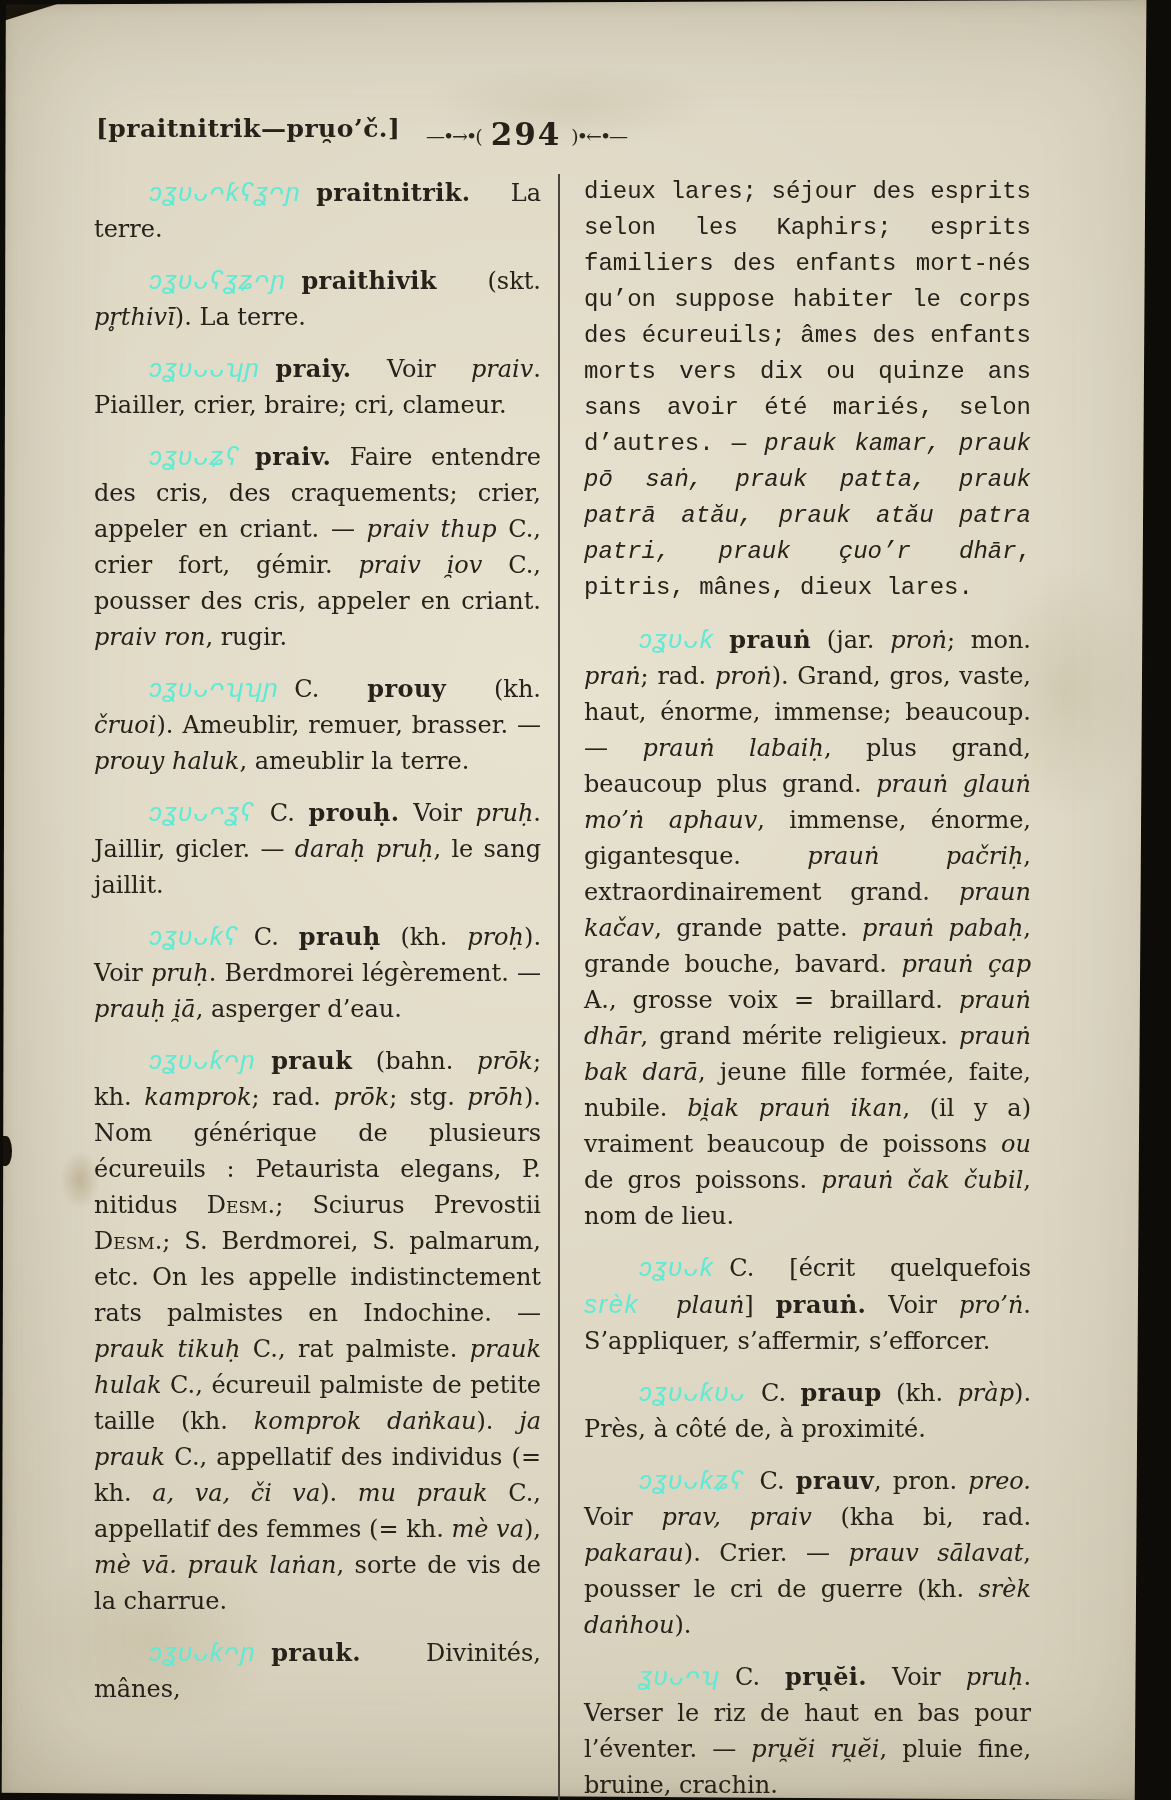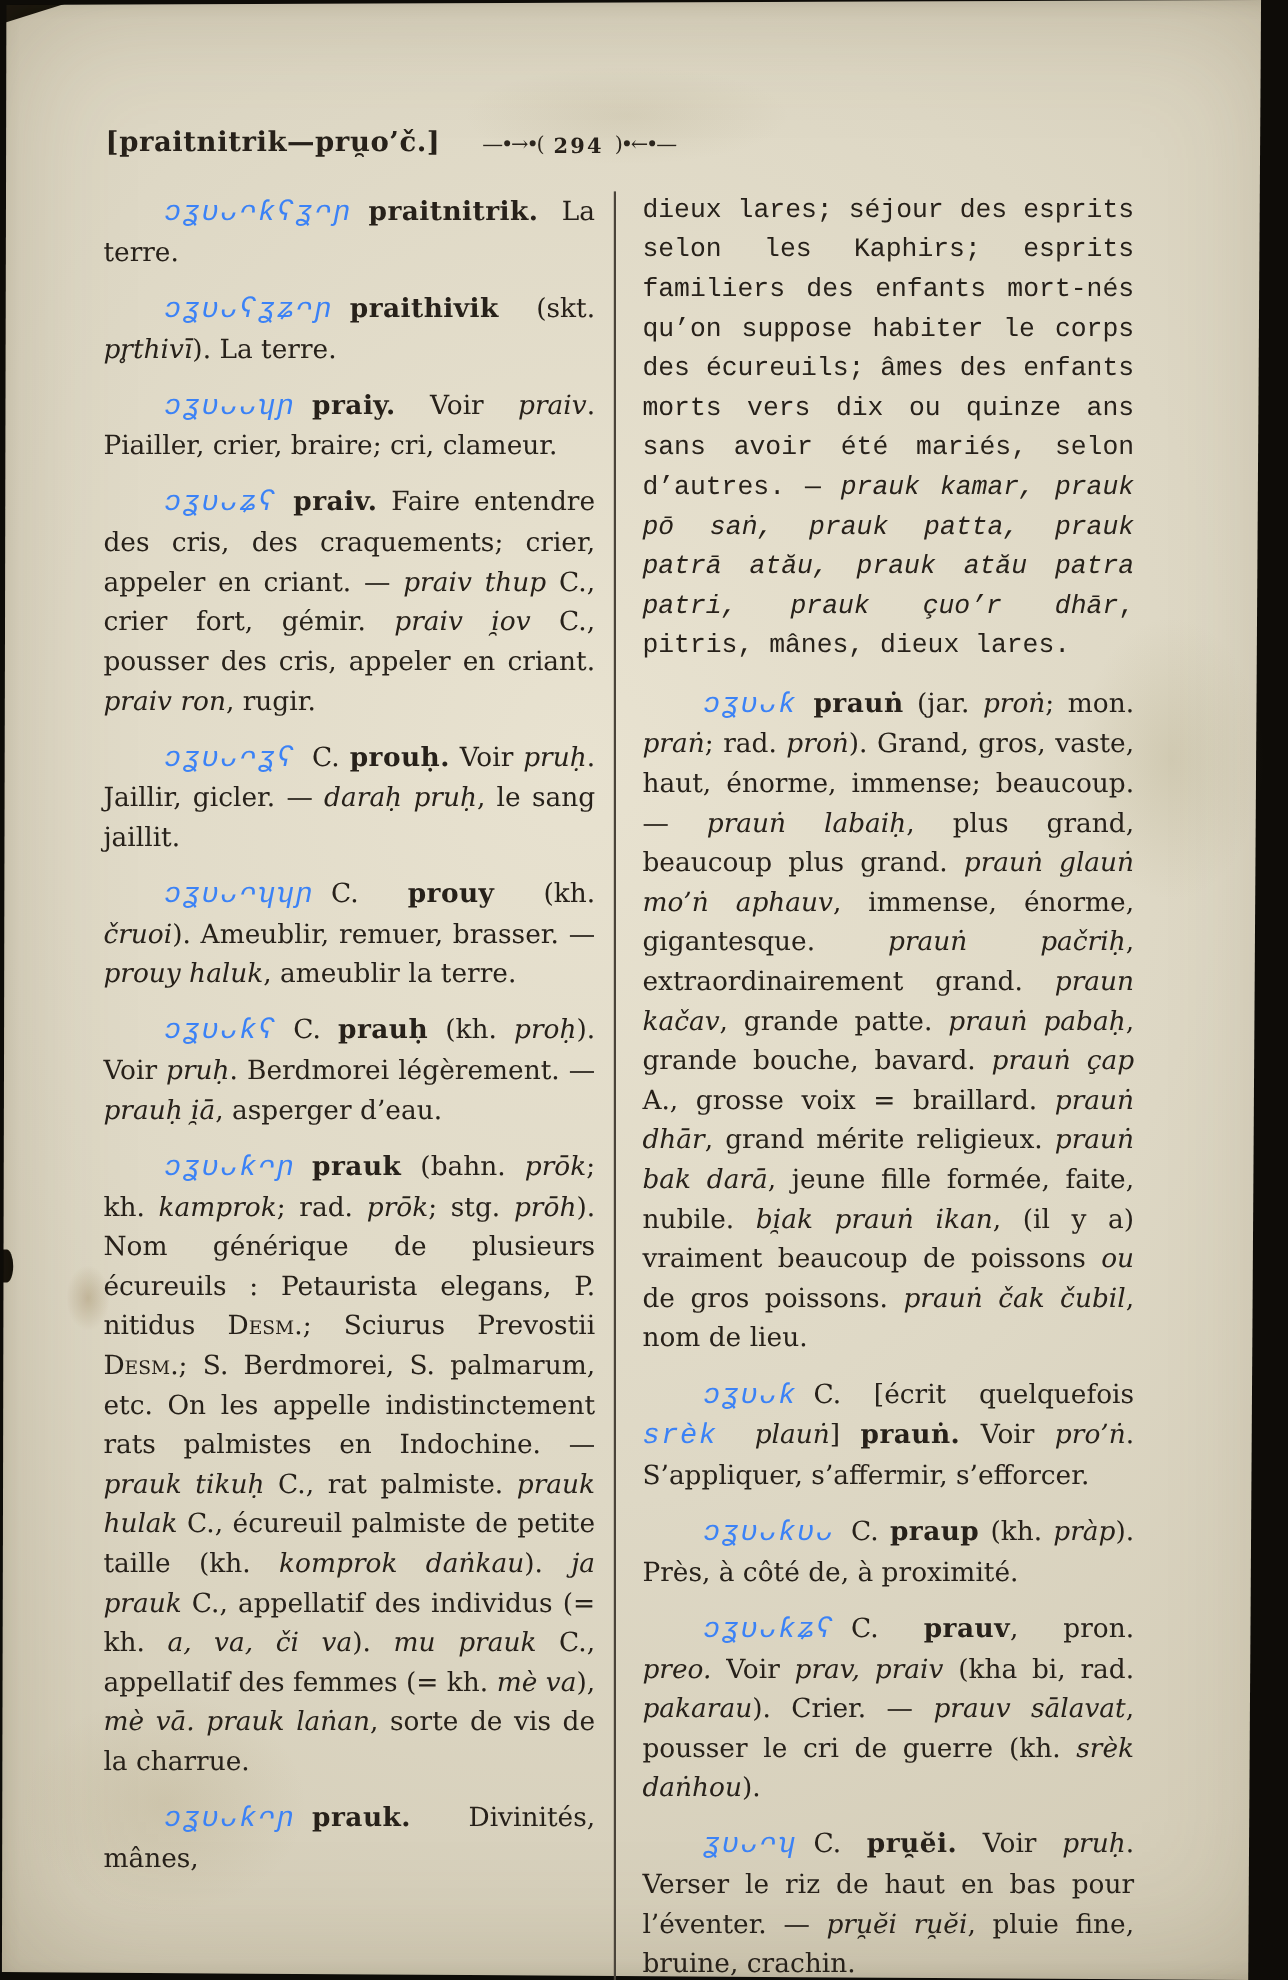--- a/index.html
+++ b/index.html
@@ -41,37 +41,37 @@
   .header { position:relative; height:56px; }
   .range {
     position:absolute; left:2px; top:4px;
     font-weight:bold; font-size:25px; letter-spacing:.5px;
   }
   .orn {
     position:absolute; left:432px; top:6px; transform:translateX(-50%);
     white-space:nowrap; font-size:25px;
   }
   .orn .wing { font-size:19px; letter-spacing:-2px; vertical-align:2px; color:#2c261e; }
-  .orn .num { font-weight:bold; font-size:19px; padding:0 10px; letter-spacing:2px; }
+  .orn .num { font-weight:bold; font-size:31px; padding:0 10px; letter-spacing:2px; }
 
   .cols { display:flex; margin-top:8px; }
   .col { width:447px; text-align:justify; font-size:24px; line-height:36px; }
   .col-left { padding-right:17px; }
   .col-right { border-left:2px solid #4a443a; padding-left:24px; }
 
   .entry { margin:0 0 15px; text-indent:55px; }
   .entry.cont { text-indent:0;font-family:Liberation Mono, monospace; }
   .entry:last-child { margin-bottom:0; }
   .hw { font-weight:bold; letter-spacing:.4px; }
   .it { font-style:italic; }
   .scp { font-variant:small-caps; }
   .cham {
-    font-family:Liberation Mono, monospace; font-style:italic;
+    font-family:Liberation Sans, sans-serif; font-style:italic;
     font-size:26px; letter-spacing:1.5px; margin-right:15px; white-space:nowrap;
-    color:#3b82f6;
+    color:#5eead4;
   }
 </style>
 </head>
 <body>
 
 <div class="paper"></div>
 <div class="stain s1"></div>
 <div class="stain s2"></div>
 <div class="stain s3"></div>
 <div class="stain s4"></div>
@@ -86,22 +86,22 @@
       <span class="wing">—•→•(</span><span class="num">294</span><span class="wing">)•←•—</span>
     </div>
   </div>
 
   <div class="cols">
     <div class="col col-left" id="col-left">
         <p class="entry"><span class="cham">ɔʓʋᴗᴖƙʕʓᴖɲ</span><span class="hw">praitnitrik.</span><span> La terre.</span></p>
         <p class="entry"><span class="cham">ɔʓʋᴗʕʓʑᴖɲ</span><span class="hw">praithivik</span><span> (skt. </span><span class="it">pr̥thivī</span><span>). La terre.</span></p>
         <p class="entry"><span class="cham">ɔʓʋᴗᴗʮɲ</span><span class="hw">praiy.</span><span> Voir </span><span class="it">praiv</span><span>. Piailler, crier, braire; cri, clameur.</span></p>
         <p class="entry"><span class="cham">ɔʓʋᴗʑʕ</span><span class="hw">praiv.</span><span> Faire entendre des cris, des craquements; crier, appeler en criant. — </span><span class="it">praiv thup</span><span> C., crier fort, gémir. </span><span class="it">praiv i̯ov</span><span> C., pousser des cris, appeler en criant. </span><span class="it">praiv ron</span><span>, rugir.</span></p>
+        <p class="entry"><span class="cham">ɔʓʋᴗᴖʮʮɲ</span><span>C. </span><span class="hw">prouy</span><span> (kh. </span><span class="it">čruoi</span><span>). Ameublir, remuer, brasser. — </span><span class="it">prouy haluk</span><span>, ameublir la terre.</span></p>
         <p class="entry"><span class="cham">ɔʓʋᴗᴖʓʕ</span><span>C. </span><span class="hw">prouḥ.</span><span> Voir </span><span class="it">pruḥ</span><span>. Jaillir, gicler. — </span><span class="it">daraḥ pruḥ</span><span>, le sang jaillit.</span></p>
-        <p class="entry"><span class="cham">ɔʓʋᴗᴖʮʮɲ</span><span>C. </span><span class="hw">prouy</span><span> (kh. </span><span class="it">čruoi</span><span>). Ameublir, remuer, brasser. — </span><span class="it">prouy haluk</span><span>, ameublir la terre.</span></p>
         <p class="entry"><span class="cham">ɔʓʋᴗƙʕ</span><span>C. </span><span class="hw">prauḥ</span><span> (kh. </span><span class="it">proḥ</span><span>). Voir </span><span class="it">pruḥ</span><span>. Berdmorei légèrement. — </span><span class="it">prauḥ i̯ā</span><span>, asperger d’eau.</span></p>
         <p class="entry"><span class="cham">ɔʓʋᴗƙᴖɲ</span><span class="hw">prauk</span><span> (bahn. </span><span class="it">prōk</span><span>; kh. </span><span class="it">kamprok</span><span>; rad. </span><span class="it">prōk</span><span>; stg. </span><span class="it">prōh</span><span>). Nom générique de plusieurs écureuils : Petaurista elegans, P. nitidus </span><span class="scp">Desm.</span><span>; Sciurus Prevostii </span><span class="scp">Desm.</span><span>; S. Berdmorei, S. palmarum, etc. On les appelle indistinctement rats palmistes en Indochine. — </span><span class="it">prauk tikuḥ</span><span> C., rat palmiste. </span><span class="it">prauk hulak</span><span> C., écureuil palmiste de petite taille (kh. </span><span class="it">komprok daṅkau</span><span>). </span><span class="it">ja prauk</span><span> C., appellatif des individus (= kh. </span><span class="it">a, va, či va</span><span>). </span><span class="it">mu prauk</span><span> C., appellatif des femmes (= kh. </span><span class="it">mè va</span><span>), </span><span class="it">mè vā. prauk laṅan</span><span>, sorte de vis de la charrue.</span></p>
         <p class="entry"><span class="cham">ɔʓʋᴗƙᴖɲ</span><span class="hw">prauk.</span><span> Divinités, mânes,</span></p>
       </div>
     <div class="col col-right" id="col-right">
         <p class="entry cont"><span>dieux lares; séjour des esprits selon les Kaphirs; esprits familiers des enfants mort-nés qu’on suppose habiter le corps des écureuils; âmes des enfants morts vers dix ou quinze ans sans avoir été mariés, selon d’autres. — </span><span class="it">prauk kamar, prauk pō saṅ, prauk patta, prauk patrā atău, prauk atău patra patri, prauk çuo’r dhār</span><span>, pitris, mânes, dieux lares.</span></p>
         <p class="entry"><span class="cham">ɔʓʋᴗƙ</span><span class="hw">prauṅ</span><span> (jar. </span><span class="it">proṅ</span><span>; mon. </span><span class="it">praṅ</span><span>; rad. </span><span class="it">proṅ</span><span>). Grand, gros, vaste, haut, énorme, immense; beaucoup. — </span><span class="it">prauṅ labaiḥ</span><span>, plus grand, beaucoup plus grand. </span><span class="it">prauṅ glauṅ mo’ṅ aphauv</span><span>, immense, énorme, gigantesque. </span><span class="it">prauṅ pačriḥ</span><span>, extraordinairement grand. </span><span class="it">praun kačav</span><span>, grande patte. </span><span class="it">prauṅ pabaḥ</span><span>, grande bouche, bavard. </span><span class="it">prauṅ çap</span><span> A., grosse voix = braillard. </span><span class="it">prauṅ dhār</span><span>, grand mérite religieux. </span><span class="it">prauṅ bak darā</span><span>, jeune fille formée, faite, nubile. </span><span class="it">bi̯ak prauṅ ikan</span><span>, (il y a) vraiment beaucoup de poissons </span><span class="it">ou</span><span> de gros poissons. </span><span class="it">prauṅ čak čubil</span><span>, nom de lieu.</span></p>
         <p class="entry"><span class="cham">ɔʓʋᴗƙ</span><span>C. [écrit quelquefois </span><span class="cham">srèk</span><span> </span><span class="it">plauṅ</span><span>] </span><span class="hw">prauṅ.</span><span> Voir </span><span class="it">pro’ṅ</span><span>. S’appliquer, s’affermir, s’efforcer.</span></p>
         <p class="entry"><span class="cham">ɔʓʋᴗƙʋᴗ</span><span>C. </span><span class="hw">praup</span><span> (kh. </span><span class="it">pràp</span><span>). Près, à côté de, à proximité.</span></p>
         <p class="entry"><span class="cham">ɔʓʋᴗƙʑʕ</span><span>C. </span><span class="hw">prauv</span><span>, pron. </span><span class="it">preo.</span><span> Voir </span><span class="it">prav, praiv</span><span> (kha bi, rad. </span><span class="it">pakarau</span><span>). Crier. — </span><span class="it">prauv sālavat</span><span>, pousser le cri de guerre (kh. </span><span class="it">srèk daṅhou</span><span>).</span></p>

